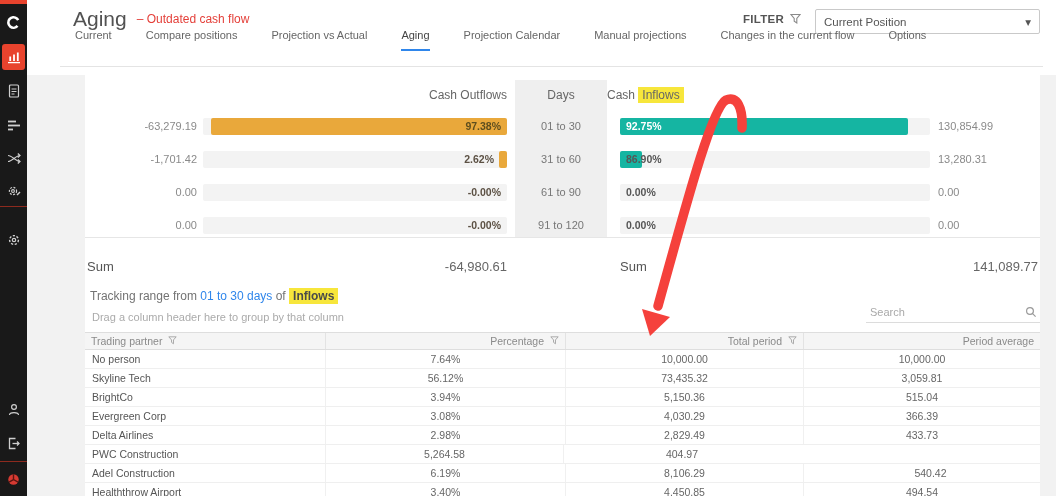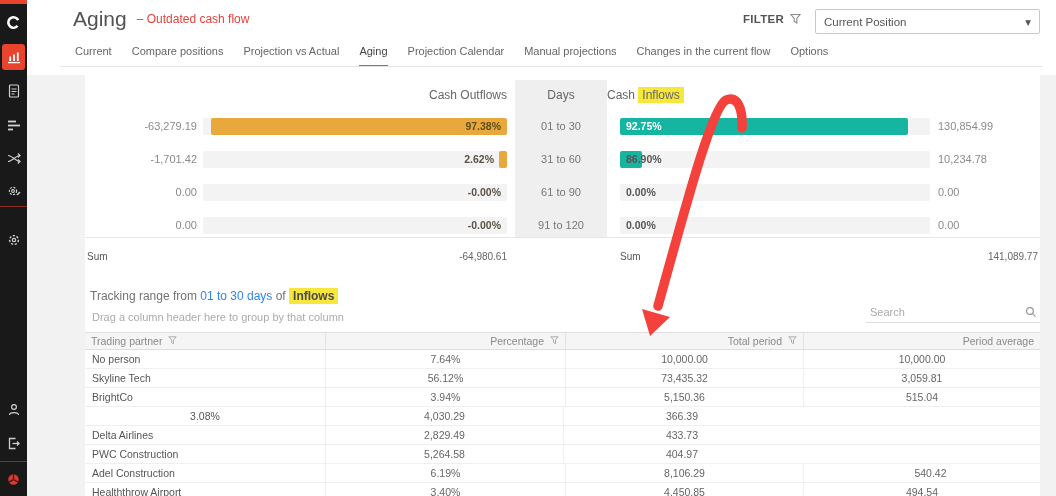--- a/index.html
+++ b/index.html
@@ -16,35 +16,35 @@
   .title{position:absolute;left:46px;top:7px;font-size:21px;color:#525252;font-weight:400;}
   .subtitle{font-size:12px;color:#e4403a;margin-left:10px;vertical-align:3px;}
   .filter-wrap{position:absolute;left:716px;top:13px;display:flex;align-items:center;}
   .filter-label{font-size:11.5px;font-weight:bold;color:#555;letter-spacing:.3px;}
   .dropdown{position:absolute;left:788px;top:9px;width:225px;height:25px;background:#fff;
             border:1px solid #c9c9c9;border-radius:2px;box-sizing:border-box;
             display:flex;align-items:center;justify-content:space-between;padding:0 8px;}
   .dropdown span{font-size:11.5px;color:#555;}
   .dd-caret{font-size:9px;color:#888;}
   .tabline{position:absolute;left:33px;top:66px;width:983px;height:1px;background:#e4e4e4;}
-  .tabs{position:absolute;left:48px;top:38px;height:29px;display:flex;gap:20px;align-items:stretch;justify-content:center;}
+  .tabs{position:absolute;left:48px;top:22px;height:29px;display:flex;gap:34px;align-items:stretch;justify-content:center;}
   .tab{font-size:11px;color:#666;line-height:27px;border-bottom:2px solid transparent;box-sizing:border-box;cursor:pointer;white-space:nowrap;}
   .tab.active{color:#444;border-bottom-color:#2f86eb;}
   
   .content{position:absolute;left:85px;top:75px;width:955px;height:421px;background:#fff;}
   .days-bg{position:absolute;left:430px;top:5px;width:92px;height:157px;background:#efefef;}
   .chead{position:absolute;top:13px;font-size:12px;color:#666;}
   .crow{position:absolute;left:0;width:955px;height:17px;}
   .cval{position:absolute;top:0;line-height:17px;font-size:11px;color:#8a8a8a;}
   .track{position:absolute;top:0;height:17px;background:#f3f3f3;border-radius:2px;}
   .fill{position:absolute;top:0;height:17px;border-radius:2px;}
   .blabel{position:absolute;top:0;line-height:17px;font-size:10.5px;font-weight:bold;}
   .daylab{position:absolute;left:430px;width:92px;text-align:center;line-height:17px;font-size:11px;color:#777;}
   .sep{position:absolute;left:0;top:162px;width:955px;height:1px;background:#e6e6e6;}
-  .sumrow{position:absolute;left:0;top:176px;width:955px;height:16px;font-size:10px;}
+  .sumrow{position:absolute;left:0;top:184px;width:955px;height:16px;font-size:13px;}
   .hl{background:#f7e63b;padding:1px 4px;}
   .tracking{position:absolute;left:5px;top:214px;font-size:12px;color:#737373;}
   .tracking .rng{color:#2f86eb;}
   .tracking .hl{color:#4a4a4a;font-weight:bold;}
   .draghint{position:absolute;left:7px;top:236px;font-size:11px;color:#ababab;}
   .search{position:absolute;left:781px;top:226px;width:174px;height:22px;border-bottom:1px solid #dcdcdc;
           display:flex;align-items:center;box-sizing:border-box;}
   .search input{flex:1;border:0;outline:0;font-size:11px;color:#777;font-family:"Liberation Sans",sans-serif;background:transparent;padding:0 0 0 4px;}
   .search input::placeholder{color:#a9a9a9;}
   
@@ -216,21 +216,21 @@
           <div class="cval" style="left: 0px; width: 112px; text-align: right;">-1,701.42</div>
           <div class="track" style="left: 118px; width: 304px;">
             <div class="fill" style="right: 0px; width: 8px; background: rgb(233, 168, 59);"></div>
             <div class="blabel" style="right: 13px; color: rgb(92, 81, 68);">2.62%</div>
           </div>
           <div class="daylab">31 to 60</div>
           <div class="track" style="left: 535px; width: 310px;">
             <div class="fill" style="left: 0px; width: 22px; background: rgb(21, 181, 162);"></div>
             <div class="blabel" style="left: 6px; color: rgb(85, 85, 85);">86.90%</div>
           </div>
-          <div class="cval" style="left: 853px; width: 100px; text-align: left;">10,234.78</div>
+          <div class="cval" style="left: 853px; width: 100px; text-align: left;">13,280.31</div>
         </div>
         <div class="crow" style="top: 109px;">
           <div class="cval" style="left: 0px; width: 112px; text-align: right;">0.00</div>
           <div class="track" style="left: 118px; width: 304px;">
             <div class="blabel" style="right: 6px; color: rgb(92, 81, 68);">-0.00%</div>
           </div>
           <div class="daylab">61 to 90</div>
           <div class="track" style="left: 535px; width: 310px;">
             <div class="blabel" style="left: 6px; color: rgb(85, 85, 85);">0.00%</div>
           </div>
@@ -314,26 +314,28 @@
             <div class="gcell al-r" style="width: 238px;">73,435.32</div>
             <div class="gcell al-r" style="width: 237px;">3,059.81</div>
           </div>
           <div class="grow">
             <div class="gcell" style="width: 240px;">BrightCo</div>
             <div class="gcell al-r" style="width: 240px;">3.94%</div>
             <div class="gcell al-r" style="width: 238px;">5,150.36</div>
             <div class="gcell al-r" style="width: 237px;">515.04</div>
           </div>
           <div class="grow">
+            <div class="gcell" style="width: 240px;">Evergreen Corp</div>
             <div class="gcell al-r" style="width: 240px;">3.08%</div>
             <div class="gcell al-r" style="width: 238px;">4,030.29</div>
             <div class="gcell al-r" style="width: 237px;">366.39</div>
           </div>
           <div class="grow">
             <div class="gcell" style="width: 240px;">Delta Airlines</div>
+            <div class="gcell al-r" style="width: 240px;">2.98%</div>
             <div class="gcell al-r" style="width: 238px;">2,829.49</div>
             <div class="gcell al-r" style="width: 237px;">433.73</div>
           </div>
           <div class="grow">
             <div class="gcell" style="width: 240px;">PWC Construction</div>
             <div class="gcell al-r" style="width: 238px;">5,264.58</div>
             <div class="gcell al-r" style="width: 237px;">404.97</div>
           </div>
           <div class="grow">
             <div class="gcell" style="width: 240px;">Adel Construction</div>

